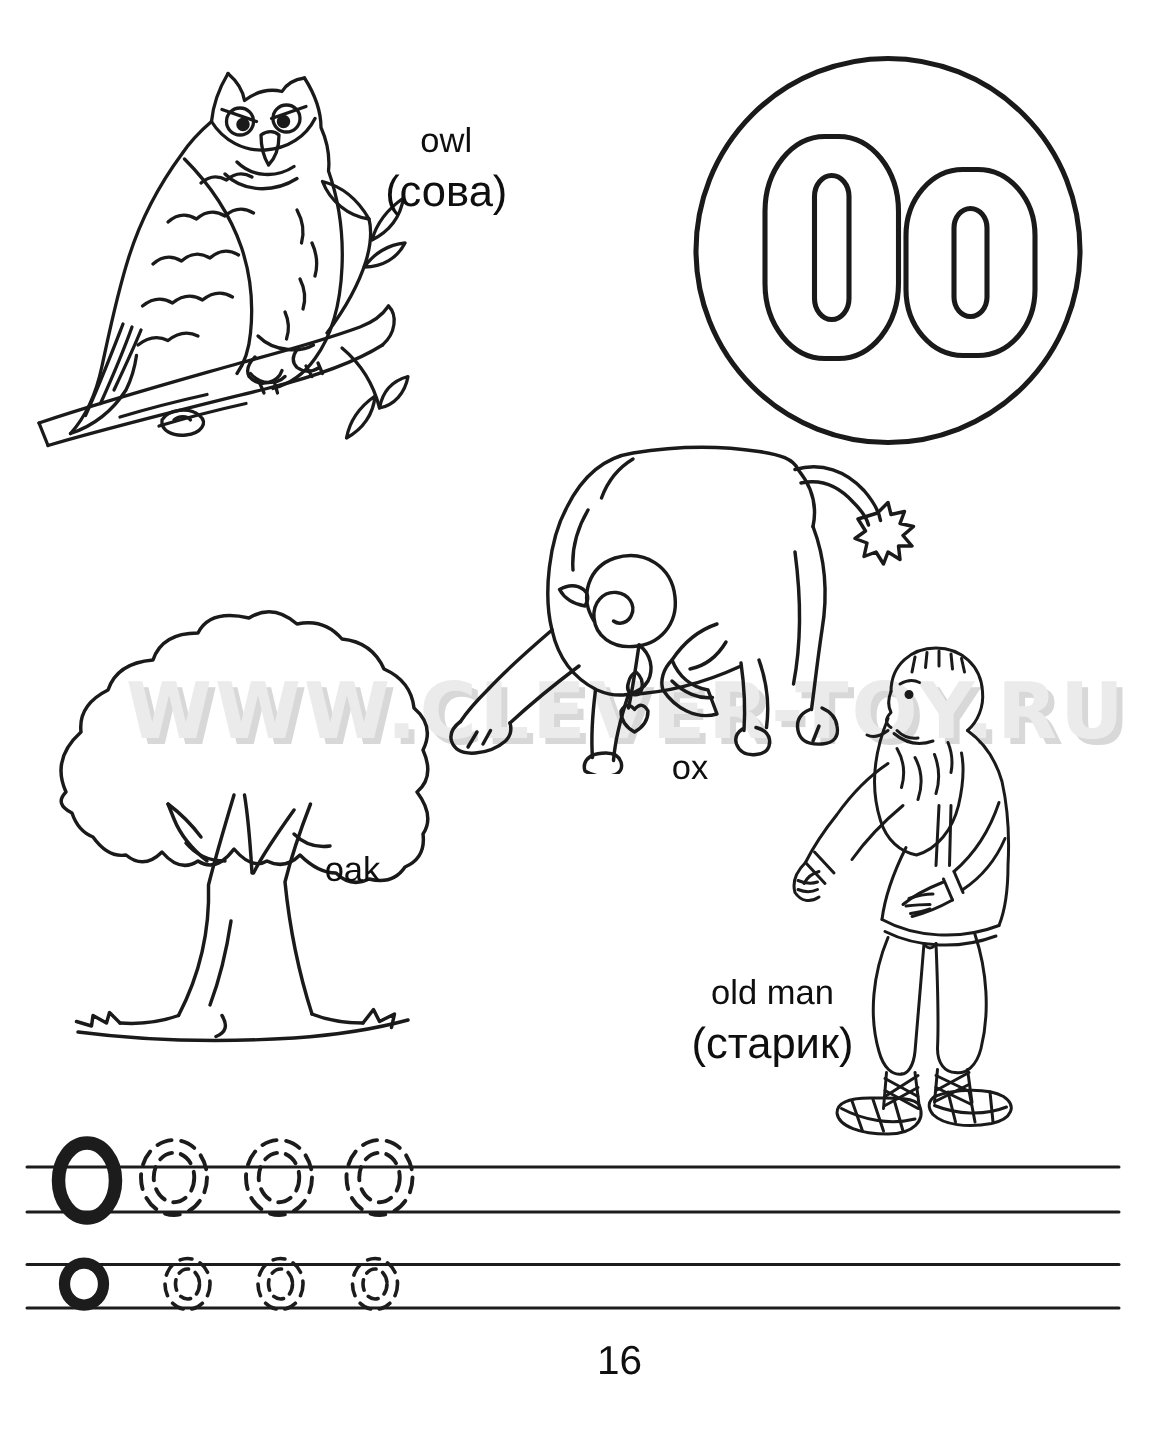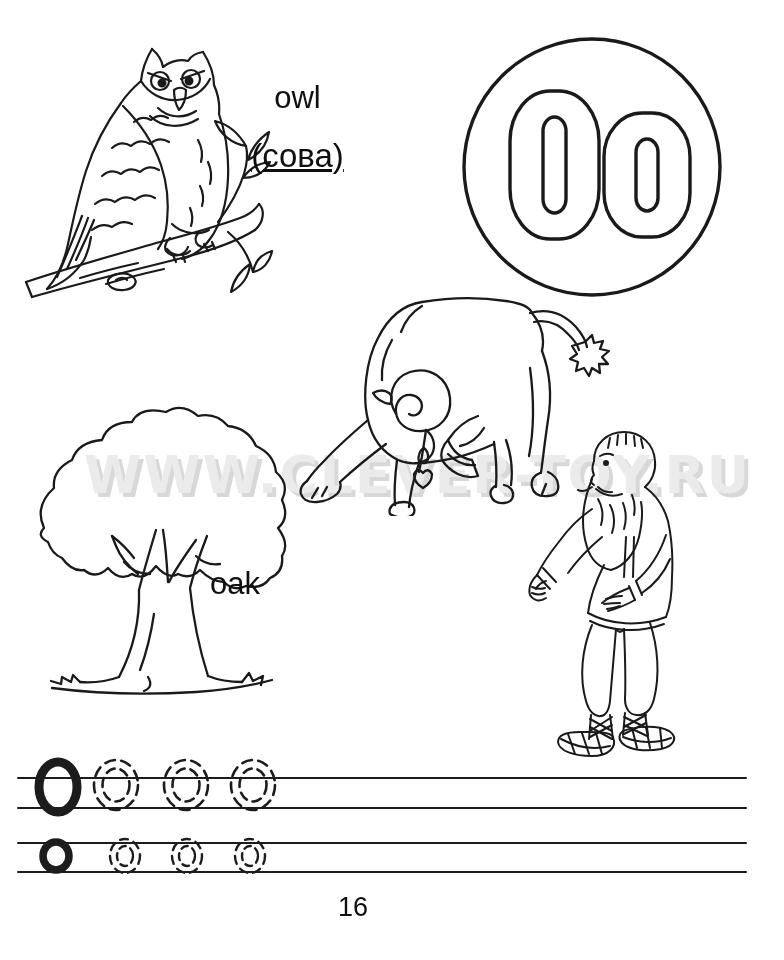--- a/index.html
+++ b/index.html
@@ -12,25 +12,25 @@
   .art path,.art circle,.art rect,.art ellipse,.art line{vector-effect:none;}
   .watermark{
     position:absolute;left:84px;top:446px;z-index:1;
     font-family:"DejaVu Sans", sans-serif;
     font-size:52px;font-weight:800;letter-spacing:2px;line-height:58px;
     color:#ebebeb;text-shadow:4px 4px 0 #d8d8d8;white-space:nowrap;
     user-select:none;
   }
   .z2{z-index:2;}
   .label{position:absolute;z-index:3;text-align:center;line-height:1.15;}
-  .label .en{font-size:31px;}
-  .label .ru{font-size:33px;margin-top:21px;text-decoration:underline;}
+  .label .en{font-size:23px;}
+  .label .ru{font-size:29px;margin-top:6px;}
   .page-number{
     position:absolute;left:338px;top:892px;width:90px;z-index:3;
-    text-align:left;font-size:27px;
+    text-align:right;font-size:27px;
   }
   .sr{position:absolute;width:1px;height:1px;overflow:hidden;
       clip:rect(0 0 0 0);white-space:nowrap;}
 </style>
 </head>
 <body>
 
 <div class="page">
 
   <div class="watermark">WWW.CLEVER-TOY.RU</div>
@@ -143,20 +143,21 @@
       <path d="M92,112 q-12,-2 -17,-11 q9,-5 16,0 q5,4 1,11 Z"></path>
       <path d="M126,156 q5,4 4,11 q-1,5 -6,4 q-5,-2 -3,-8 q1,-5 5,-7 Z"></path>
       <path d="M150,148 C158,136 168,128 180,124"></path>
       <path d="M186,136 C180,146 172,152 162,154"></path>
       <path d="M150,148 C154,158 162,166 174,168 L180,184 C166,188 152,180 144,168 C142,162 144,154 150,148 Z"></path>
       <path d="M150,162 C158,170 168,174 177,173"></path>
     </g>
   </svg>
 
   <div class="label" style="left:405px;top:498px;width:110px">
+    <div class="en">ox</div>
   </div>
 
   <svg class="art z2" style="left:28px;top:378px" width="268" height="326" viewBox="0 0 268 326" fill="none" stroke="#1a1a1a" stroke-width="2.3" stroke-linecap="round" stroke-linejoin="round">
     <g>
       <path d="M16,150 Q6,128 26,110 Q24,92 44,82 Q50,64 74,62 Q80,44 104,44 Q112,28 138,34 Q154,24 170,38 Q188,34 200,48 Q220,50 228,68 Q246,76 248,94 Q262,106 254,122 Q262,140 250,150 Q262,166 254,178 Q256,194 242,200 Q234,212 218,208 Q206,214 196,204 Q184,204 172,192 Q162,202 150,196 Q140,202 128,188 Q116,204 104,196 Q92,204 80,190 Q68,202 56,192 Q44,194 34,180 Q24,176 20,164 Q8,158 16,150 Z"></path>
       <path d="M96,184 q10,12 26,12"></path>
       <path d="M168,178 q10,10 24,8"></path>
     </g>
     <g>
       <path d="M128,152 C122,172 116,192 111,212 C112,244 104,274 91,299"></path>
@@ -251,20 +252,22 @@
       <path d="M33,314 C48,322 66,325 82,321"></path>
       <path d="M95,306 C108,301 130,300 141,306 C150,312 147,321 133,324 C117,327 101,325 94,318 C90,313 91,309 95,306 Z"></path>
       <path d="M104,303 l5,20"></path>
         <path d="M118,302 l4,21"></path>
         <path d="M132,303 l2,20"></path>
       <path d="M95,312 C110,318 128,319 143,313"></path>
     </g>
   </svg>
 
   <div class="label" style="left:440px;top:648px;width:150px">
+    <div class="en">old man</div>
+    <div class="ru">(старик)</div>
   </div>
 
   <svg class="art z2" style="left:0;top:756px" width="784" height="134" viewBox="0 0 784 134" fill="none" stroke="#1c1c1c" stroke-linecap="round">
     <g>
       <line x1="18" y1="22" x2="746" y2="22" stroke-width="2"></line>
       <line x1="18" y1="52" x2="746" y2="52" stroke-width="2"></line>
       <ellipse cx="58" cy="31" rx="19" ry="25" stroke-width="9"></ellipse>
       <g stroke-width="2.6">
         <ellipse cx="116" cy="29" rx="22" ry="25" stroke-dasharray="10 6.5"></ellipse>
         <ellipse cx="116" cy="29" rx="13.5" ry="16.5" stroke-dasharray="9 6"></ellipse>

